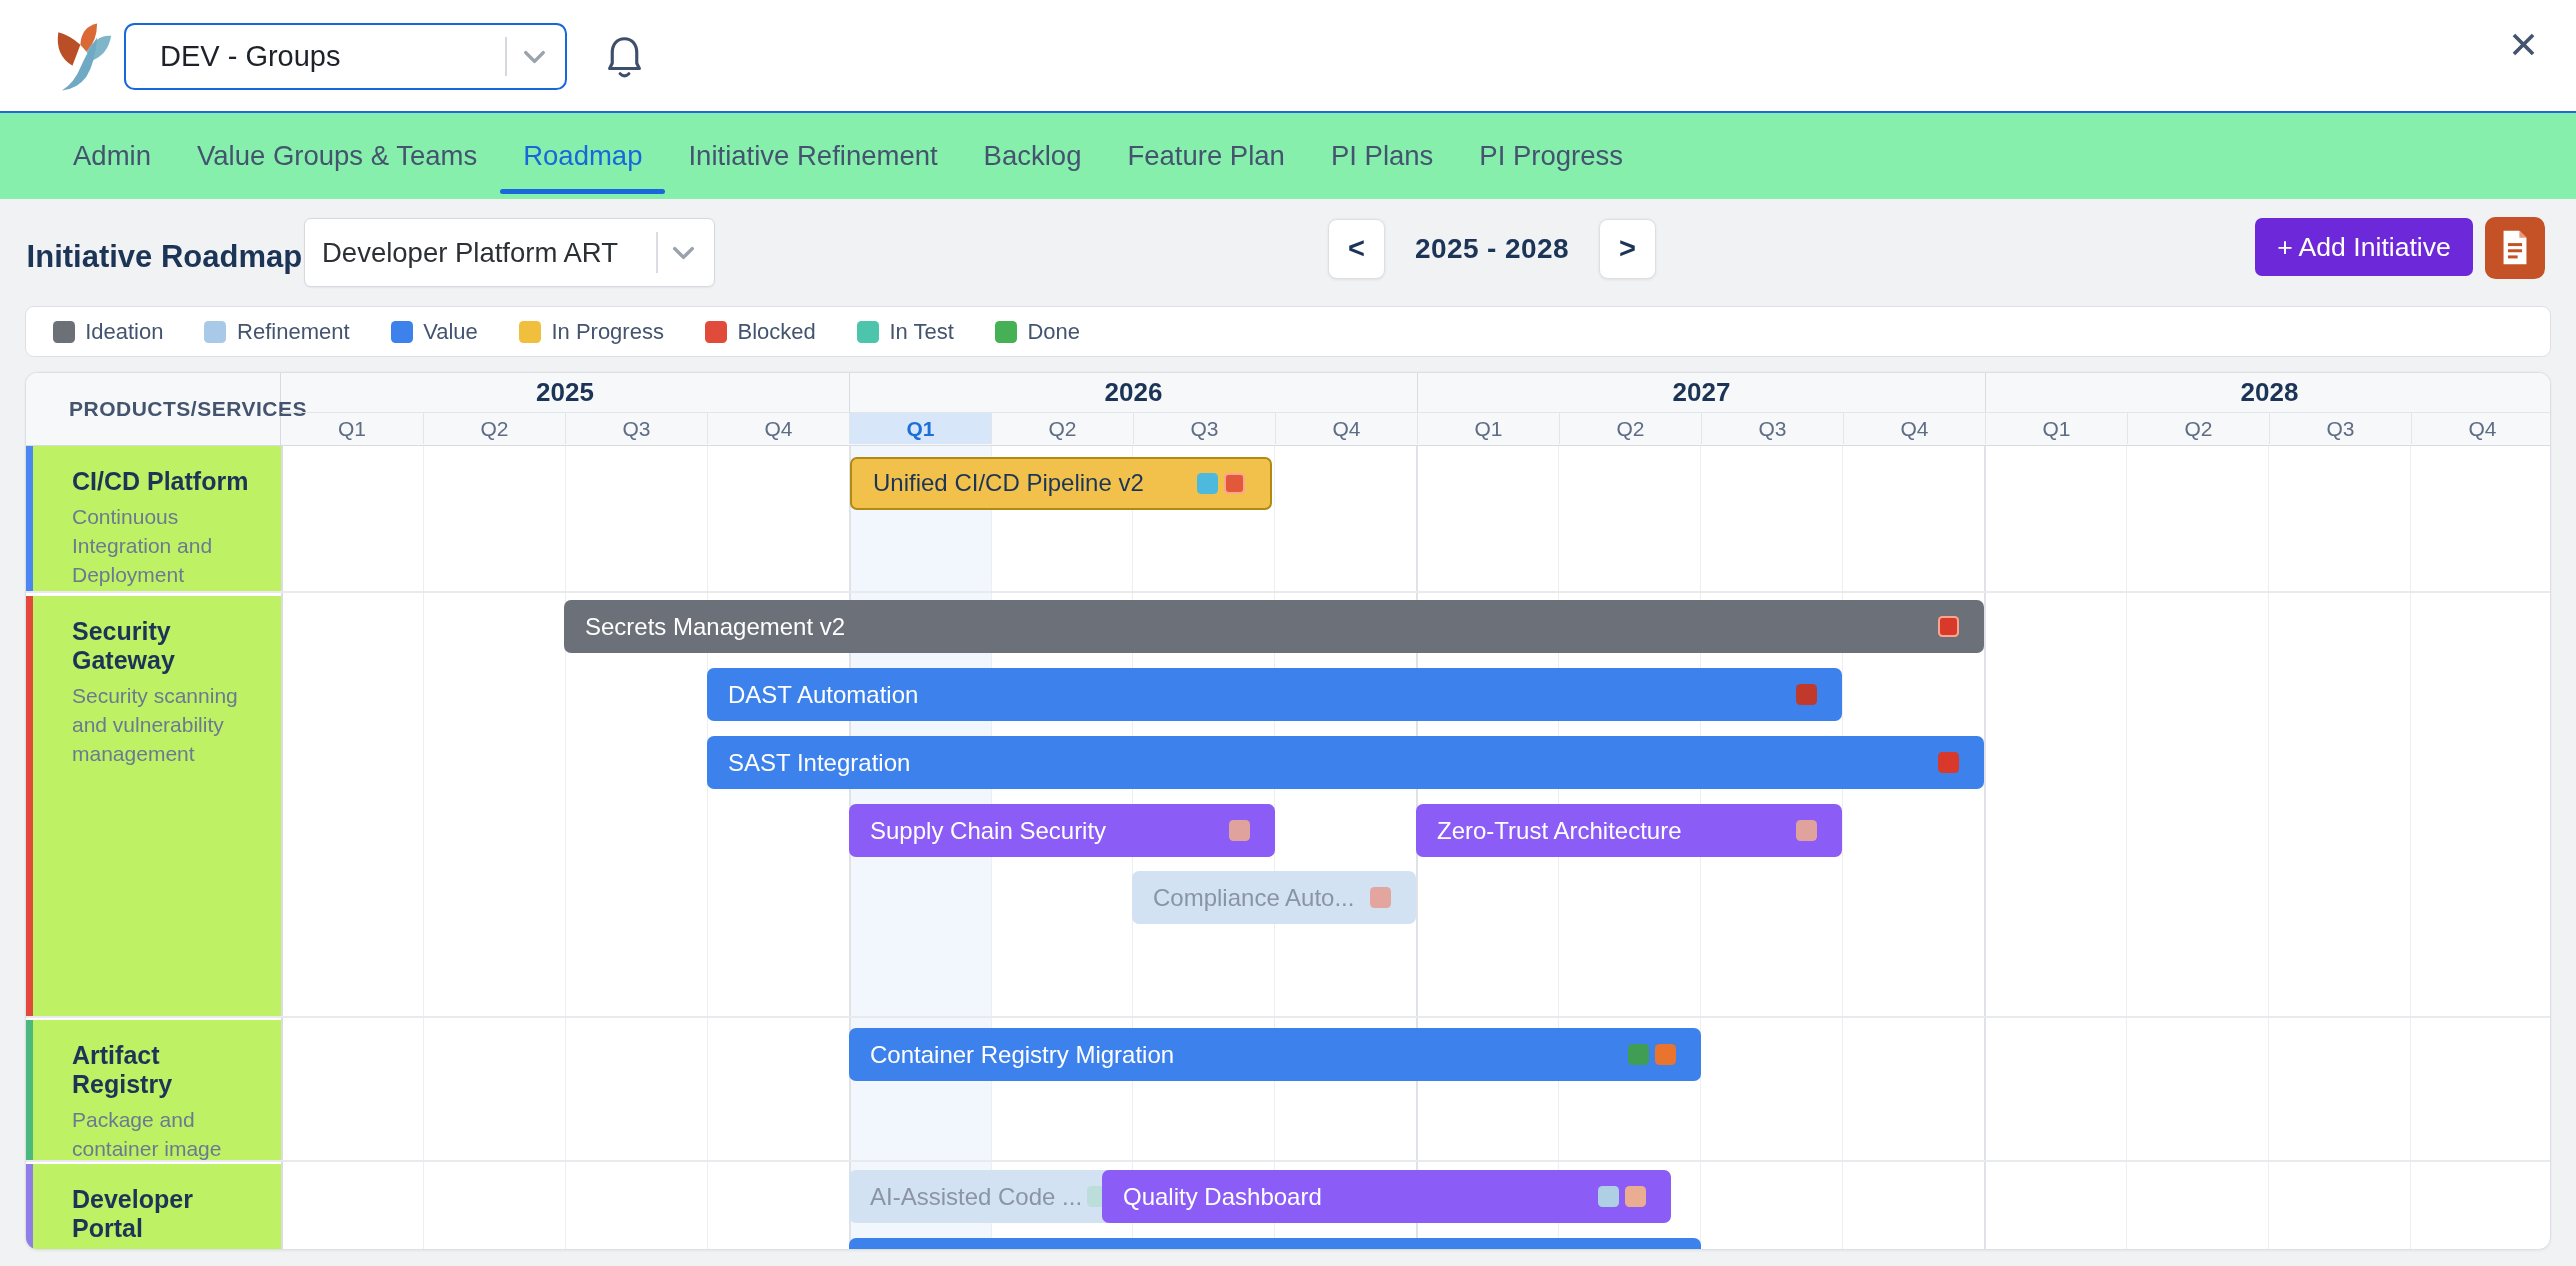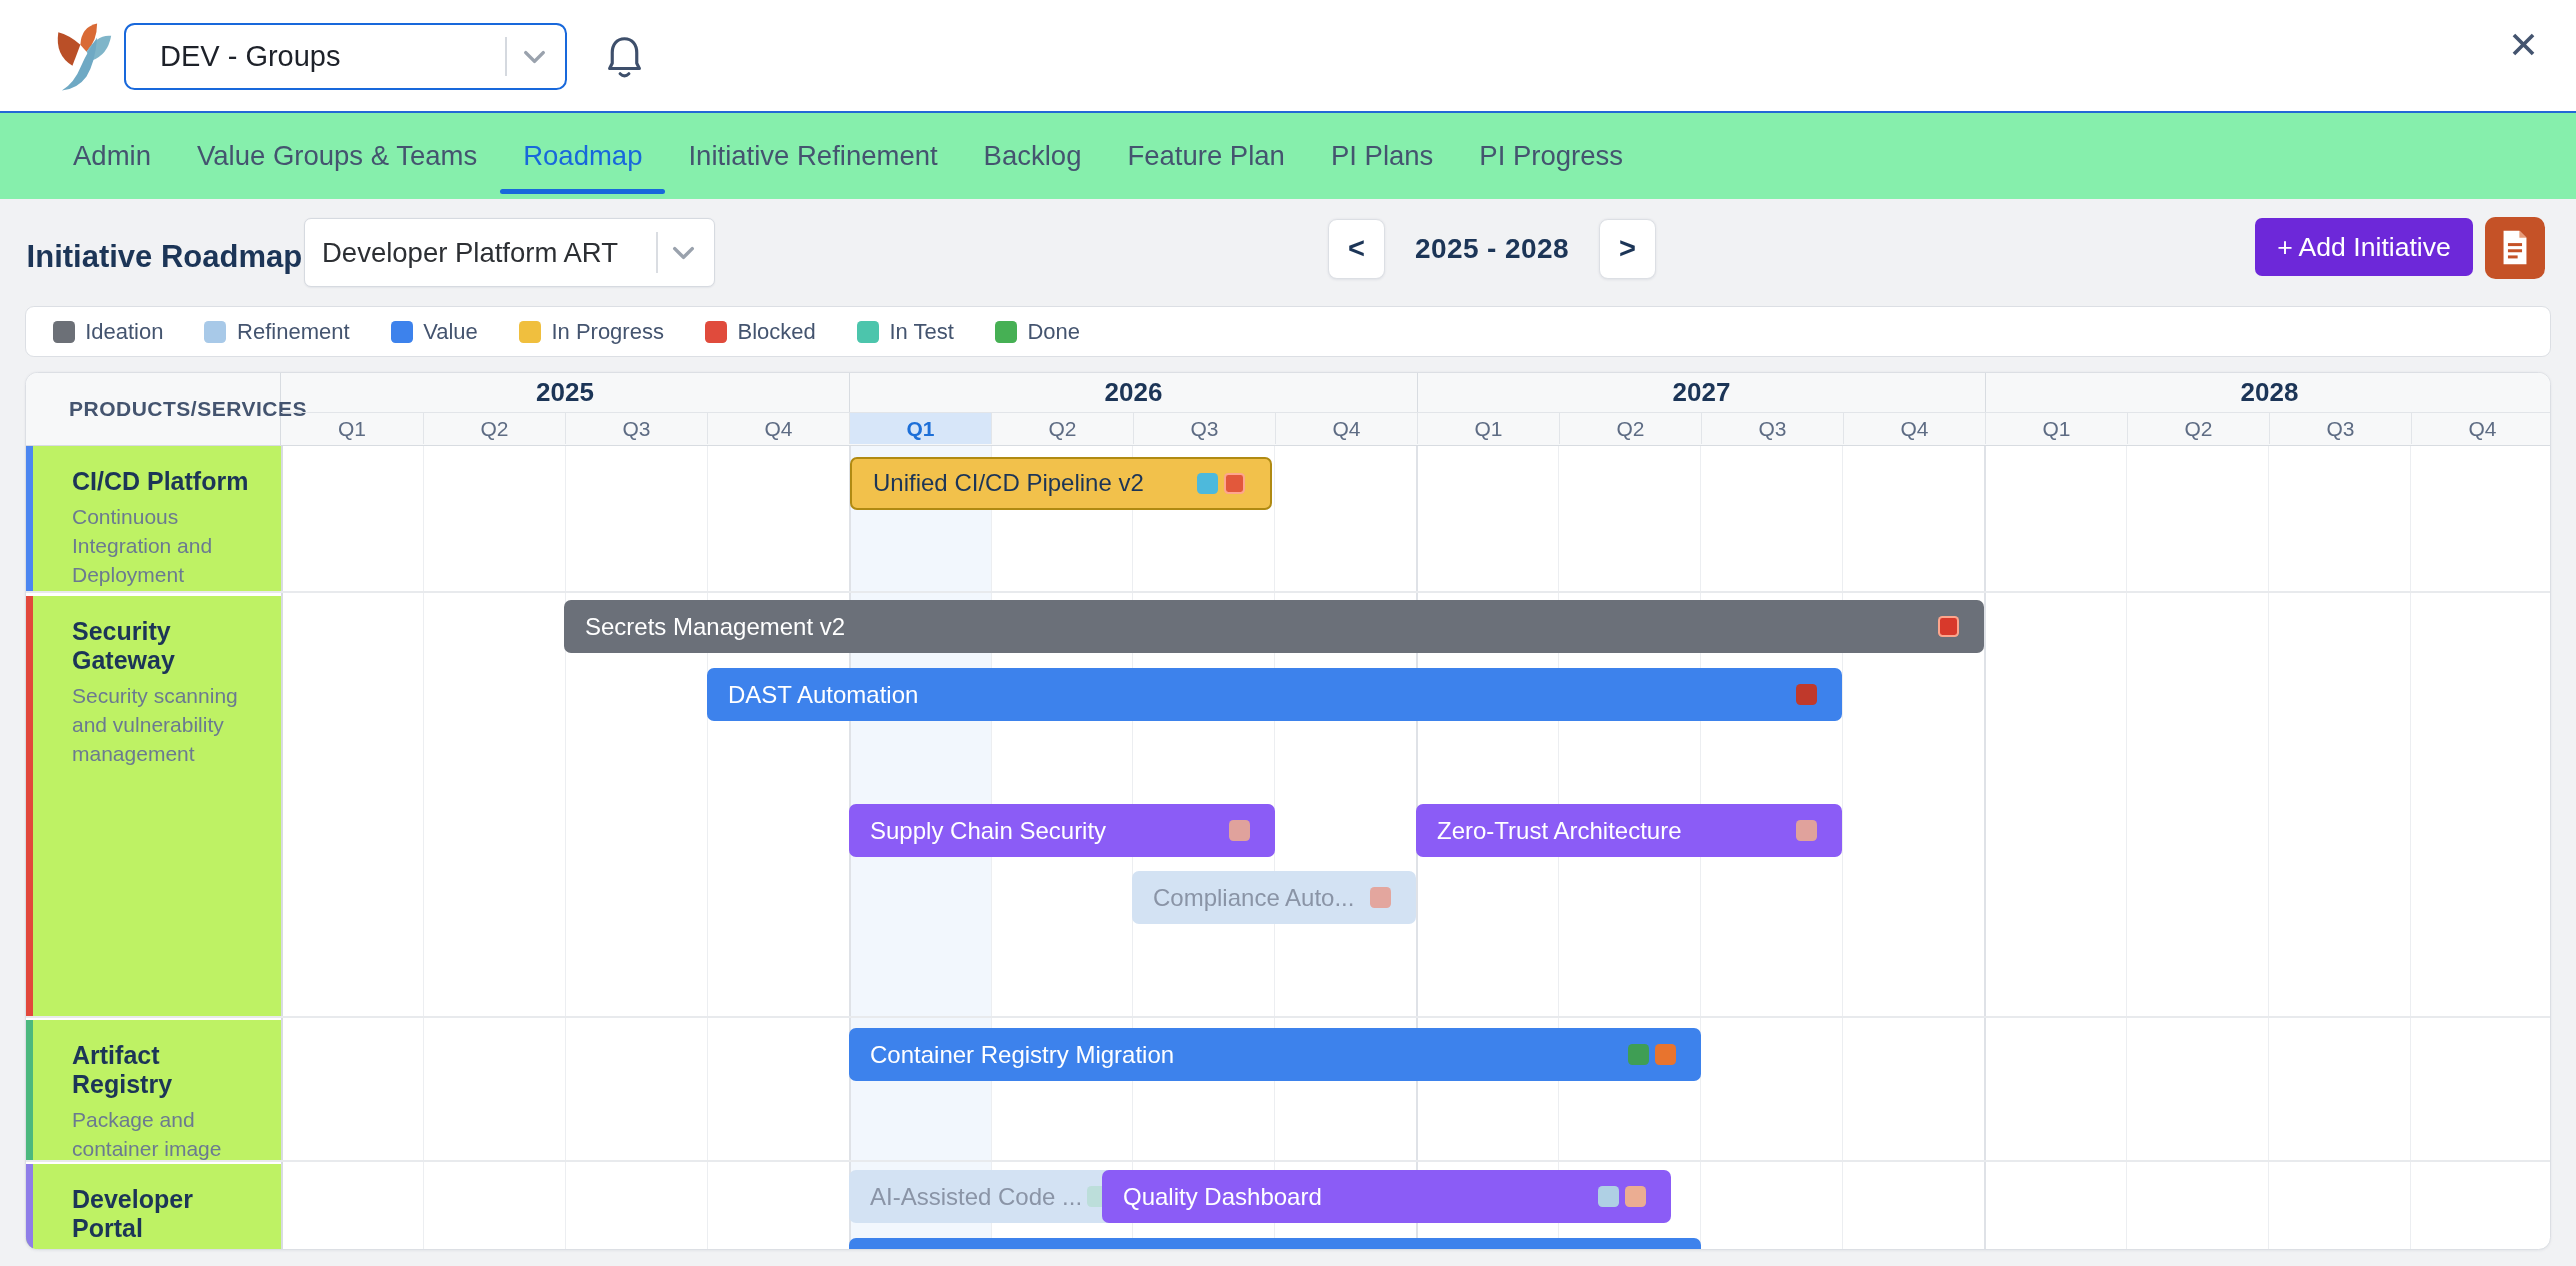--- a/index.html
+++ b/index.html
@@ -293,20 +293,26 @@
       </span>
     </div>
 
     <div class="bar open" style="left:681px; top:222px; width:1135px;">
       <span class="blabel">DAST Automation</span>
       <span class="badges">
         <span class="badge" style="background: rgb(192, 57, 43);"></span>
       </span>
     </div>
 
+    <div class="bar open" style="left:681px; top:290px; width:1277px;">
+      <span class="blabel">SAST Integration</span>
+      <span class="badges">
+        <span class="badge" style="background: rgb(216, 57, 43);"></span>
+      </span>
+    </div>
 
     <div class="bar muted-gray" style="left:823px; top:358px; width:426px;">
       <span class="blabel">Supply Chain Security</span>
       <span class="badges">
         <span class="badge" style="background: rgb(224, 162, 156);"></span>
       </span>
     </div>
 
     <div class="bar muted-gray" style="left:1390px; top:358px; width:426px;">
       <span class="blabel">Zero-Trust Architecture</span>

